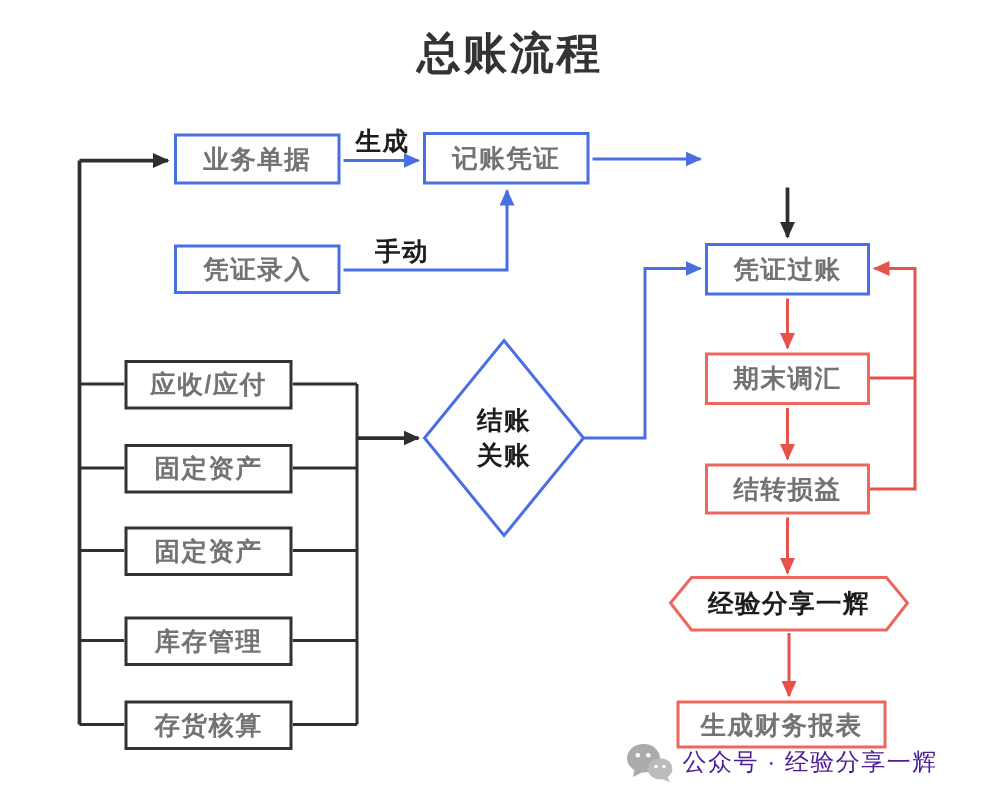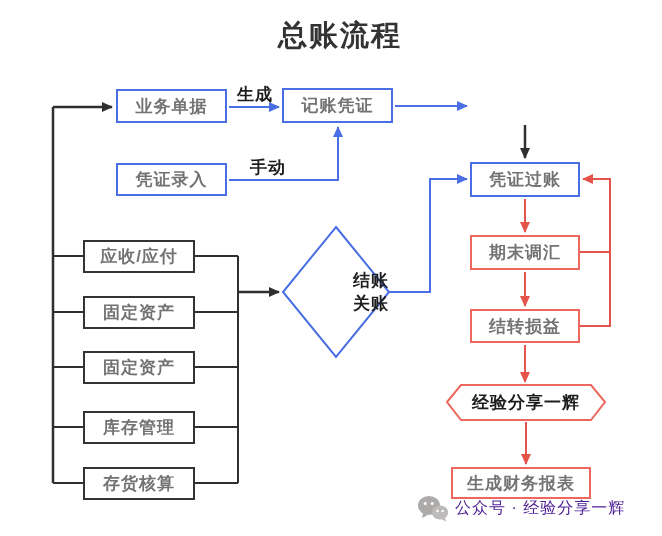--- a/index.html
+++ b/index.html
@@ -30,21 +30,21 @@
   .node.blue{border-color:#4a6ee3;}
   .node.red{border-color:#ed675e;}
   .node.black{border-color:#333333;}
   .edge-label{
     position:absolute;
     font-size:17px;font-weight:700;color:#1d1d1d;
     text-align:center;letter-spacing:1px;
   }
   .diamond-label{
     position:absolute;left:283px;top:269px;width:106px;
-    text-align:right;
+    text-align:center;
     font-size:17px;font-weight:700;color:#1d1d1d;
     line-height:23px;letter-spacing:1px;
   }
   .hex-label{
     position:absolute;left:447px;top:385px;width:158px;height:35px;
     display:flex;align-items:center;justify-content:center;
     font-size:17px;font-weight:700;color:#1d1d1d;letter-spacing:1px;
   }
   .watermark{
     position:absolute;left:417px;top:495px;

